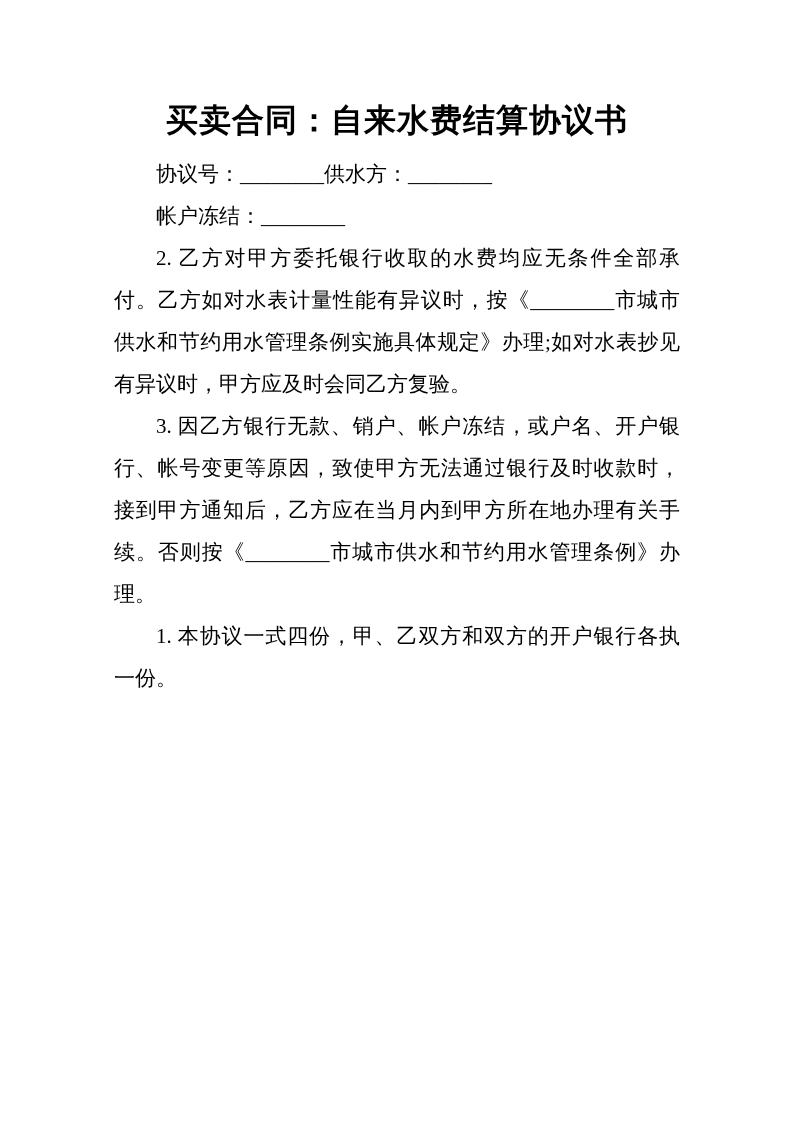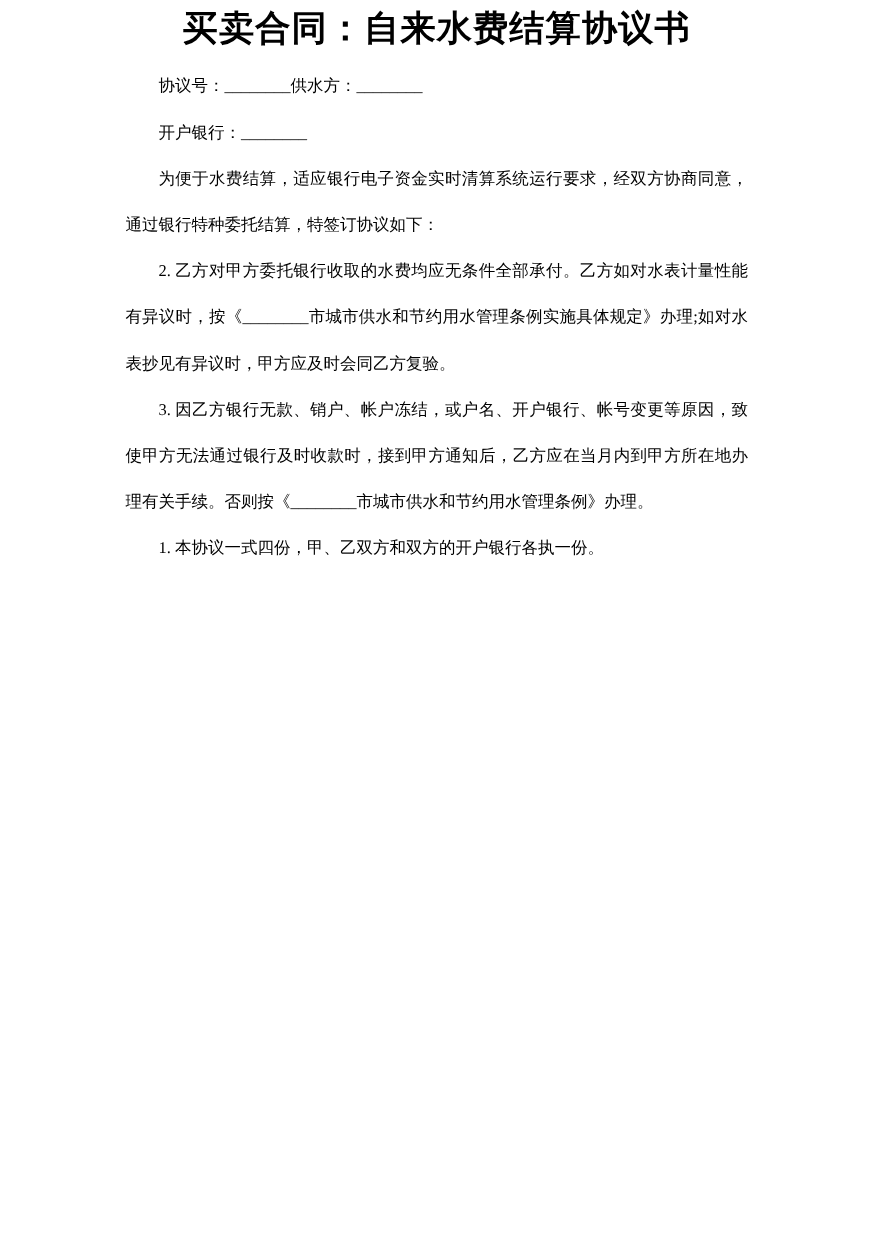--- a/index.html
+++ b/index.html
@@ -11,47 +11,47 @@
     position: relative;
     width: 794px;
     height: 1123px;
     background: #ffffff;
     overflow: hidden;
     font-family: "Liberation Serif", "DejaVu Serif", serif;
     color: #000000;
   }
   .doc-title {
     margin: 0;
+    padding-top: 95px;
     font-size: 32px;
     line-height: 50px;
     font-weight: bold;
     text-align: center;
     letter-spacing: 1px;
     white-space: nowrap;
   }
   .doc-content {
     width: 566px;
     margin: 8px 16px 0 114px;
-    font-size: 15px;
+    font-size: 21px;
     line-height: 42px;
     text-align: justify;
   }
   .para {
     margin: 0;
     padding: 0;
     text-indent: 2em;
   }
 </style>
 </head>
 <body>
 
 <div class="page">
   <h1 class="doc-title">买卖合同：自来水费结算协议书</h1>
 
   <div class="doc-content">
     <p class="para">协议号：________供水方：________</p>
-    <p class="para">开户银行：________</p>
-    <p class="para">为便于水费结算，适应银行电子资金实时清算系统运行要求，经双方协商同意，通过银行特种委托结算，特签订协议如下：</p>
+    <p class="para">帐户冻结：________</p>
     <p class="para">2. 乙方对甲方委托银行收取的水费均应无条件全部承付。乙方如对水表计量性能有异议时，按《________市城市供水和节约用水管理条例实施具体规定》办理;如对水表抄见有异议时，甲方应及时会同乙方复验。</p>
     <p class="para">3. 因乙方银行无款、销户、帐户冻结，或户名、开户银行、帐号变更等原因，致使甲方无法通过银行及时收款时，接到甲方通知后，乙方应在当月内到甲方所在地办理有关手续。否则按《________市城市供水和节约用水管理条例》办理。</p>
     <p class="para">1. 本协议一式四份，甲、乙双方和双方的开户银行各执一份。</p>
   </div>
 </div>
 
 </body></html>

